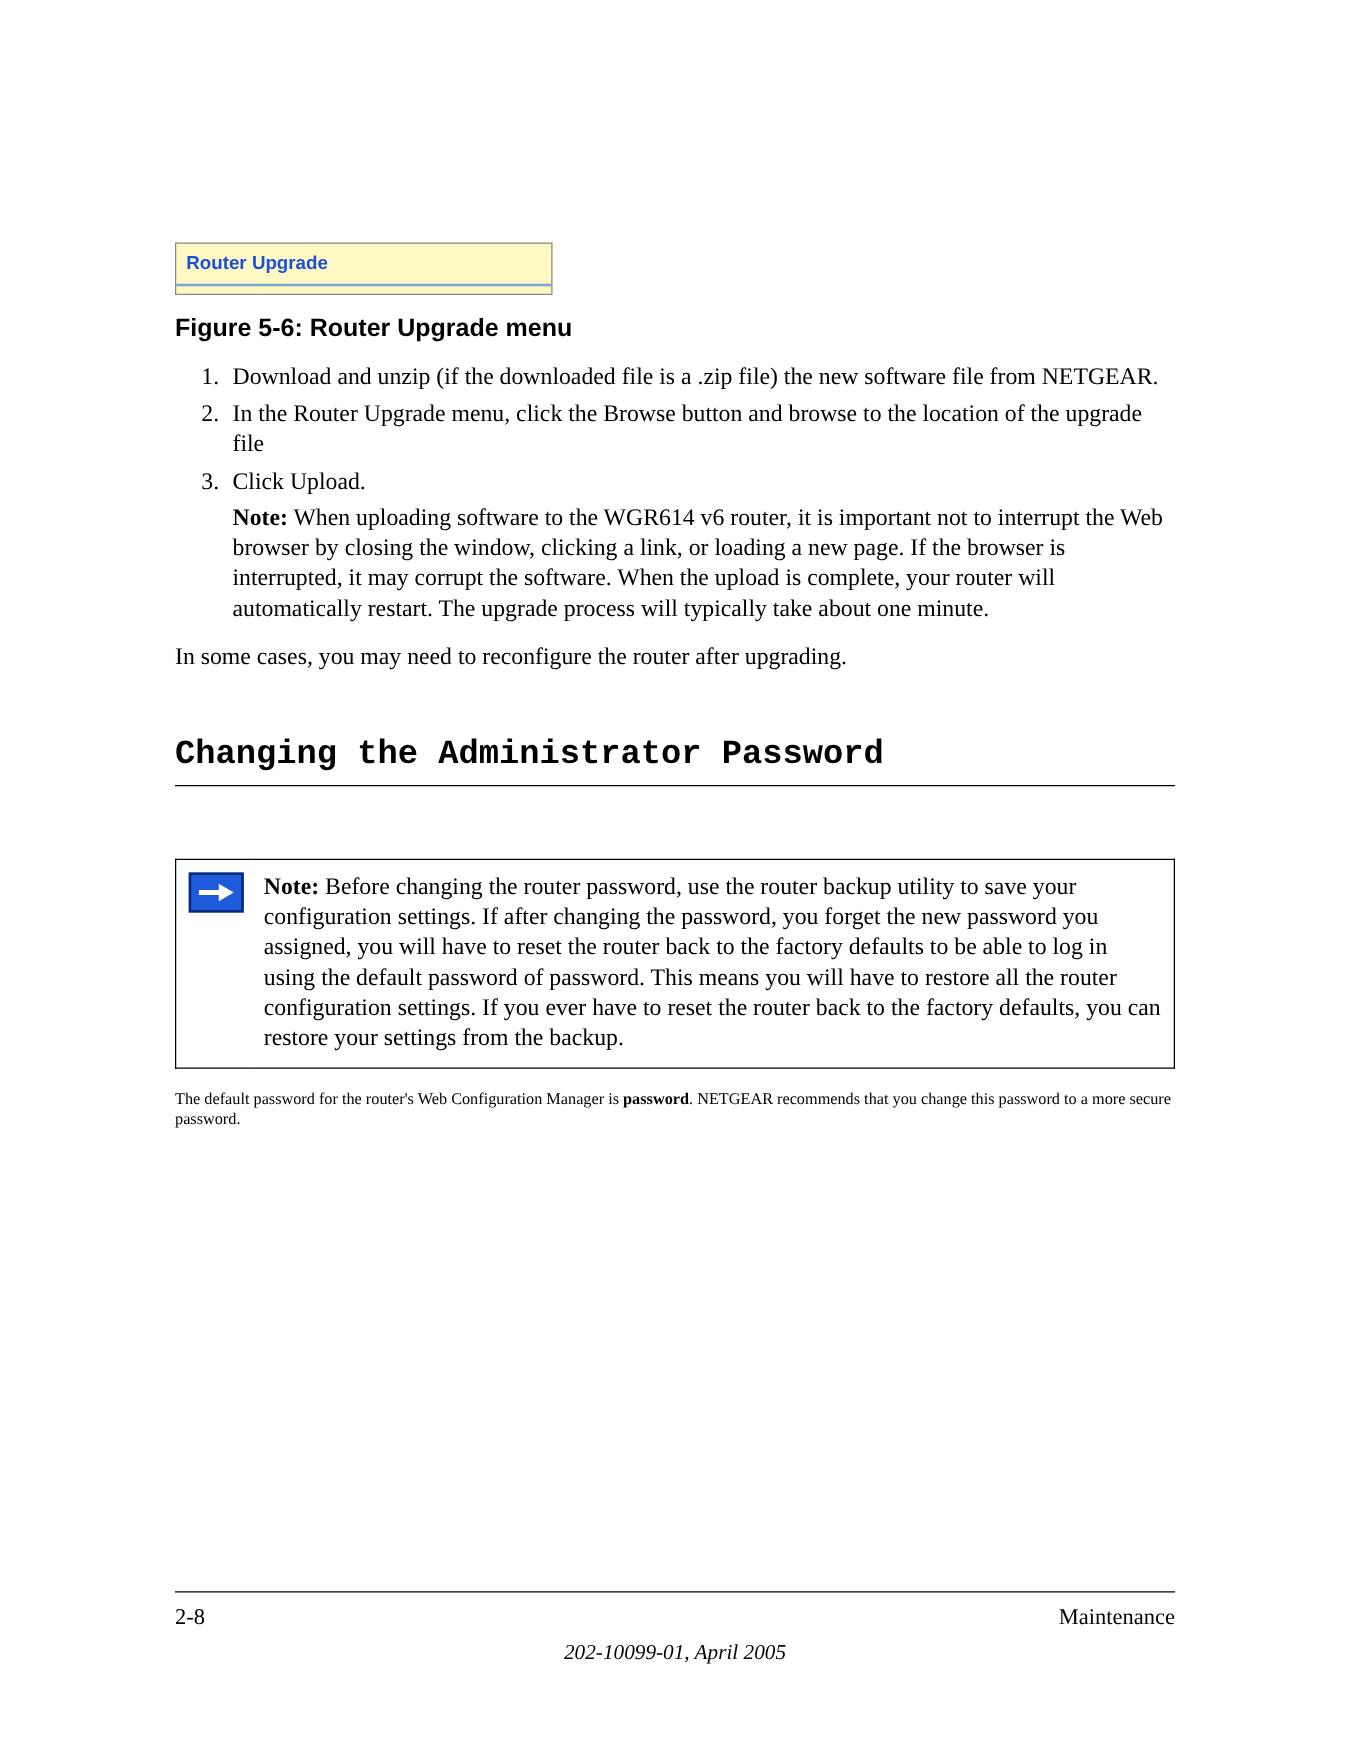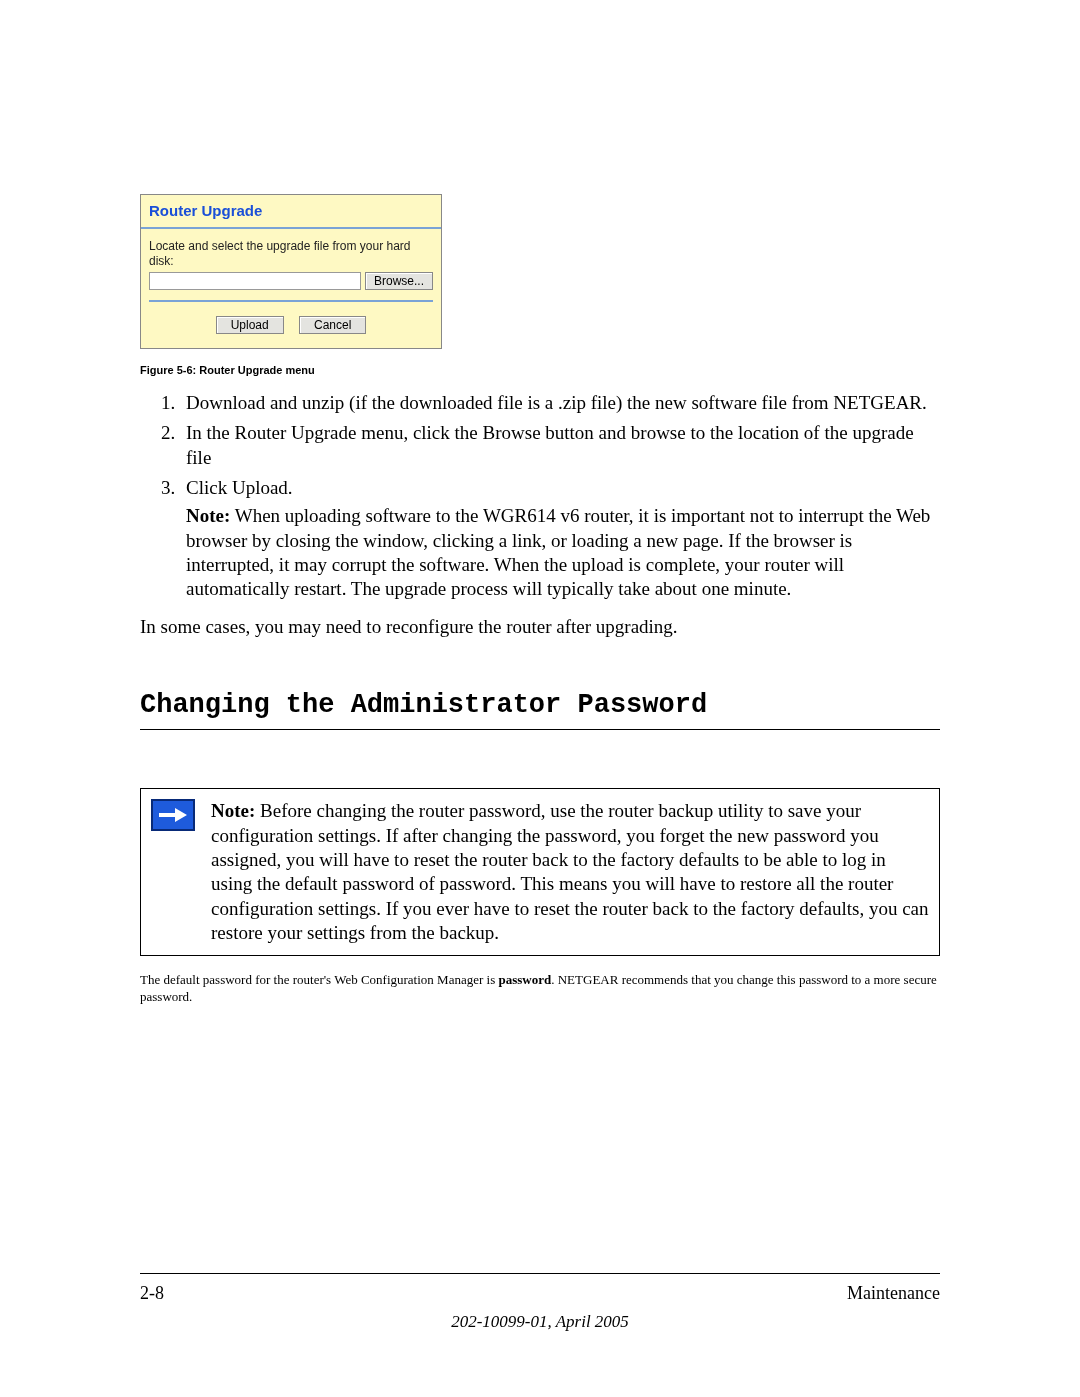--- a/index.html
+++ b/index.html
@@ -70,21 +70,21 @@
   }
   .btn-sm { margin-left: 4px; }
   .btn-row {
     text-align: center;
     padding: 8px 0 4px 0;
   }
   .btn-row .btn { margin: 0 6px; padding: 1px 14px; }
   .figure-caption {
     font-family: Arial, Helvetica, sans-serif;
     font-weight: bold;
-    font-size: 11px;
+    font-size: 20px;
     margin-top: 14px;
   }
   .body-p {
     margin-top: 30px;
     font-size: 19px;
   }
   ol.steps {
     margin: 14px 0 0 0;
     padding-left: 40px;
     font-size: 19px;
@@ -160,32 +160,20 @@
 </style>
 </head>
 <body>
 
 <div class="page">
 
 
   <div class="figure-box">
     <div class="figure-title">Router Upgrade</div>
     <div class="figure-hr"></div>
-    <div class="figure-inner">
-      <div>Locate and select the upgrade file from your hard disk:</div>
-      <div class="file-row">
-        <div class="file-input"></div>
-        <button class="btn btn-sm">Browse...</button>
-      </div>
-      <div class="figure-hr" style="margin-top:10px"></div>
-      <div class="btn-row">
-        <button class="btn">Upload</button>
-        <button class="btn">Cancel</button>
-      </div>
-    </div>
   </div>
 
   <div class="figure-caption">Figure 5-6:  Router Upgrade menu</div>
 
 
   <ol class="steps">
     <li>Download and unzip (if the downloaded file is a .zip file) the new software file from NETGEAR.</li>
     <li>In the Router Upgrade menu, click the Browse button and browse to the location of the upgrade file</li>
     <li>
       <span>Click Upload.</span>

